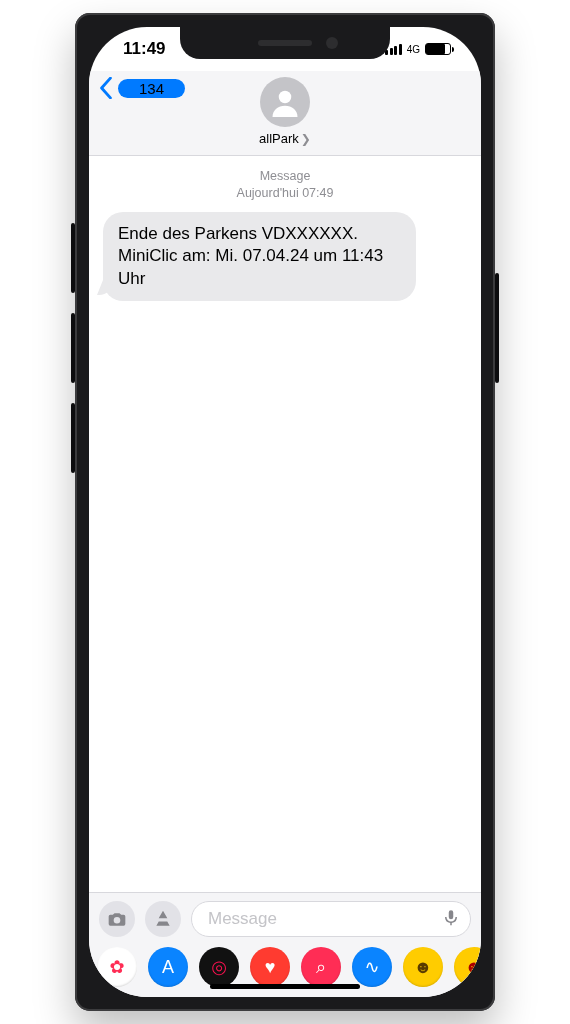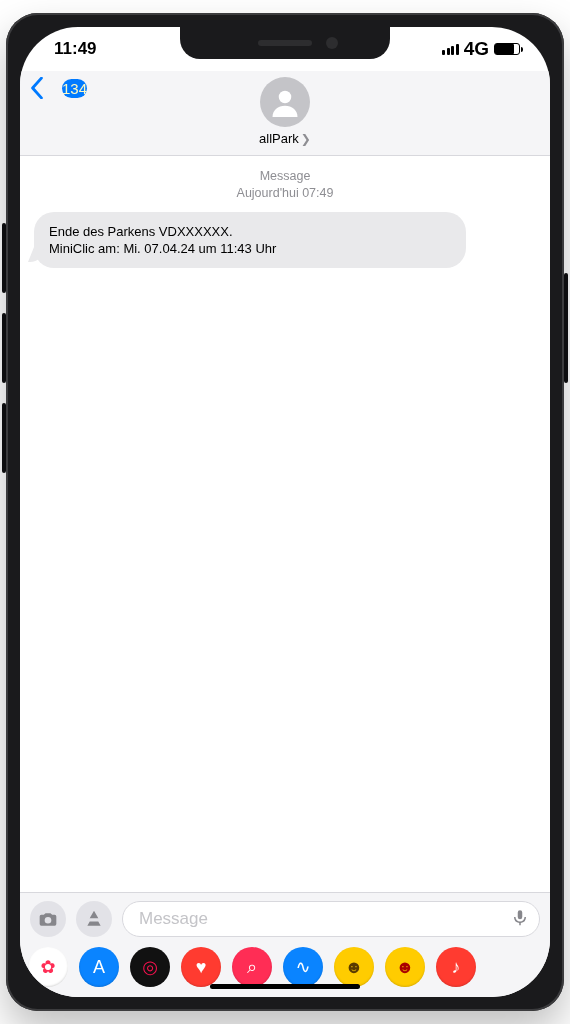--- a/index.html
+++ b/index.html
@@ -23,23 +23,23 @@
     position: relative;
     font-family: -apple-system, "Helvetica Neue", Helvetica, Arial, sans-serif;
     overflow: hidden;
   }
 
   
   .device {
     position: absolute;
     left: 50%; top: 50%;
     transform: translate(-50%, -50%);
-    width: 558px;
+    width: 420px;
     height: 998px;
-    border-radius: 32px;
+    border-radius: 15px;
     background: var(--frame);
     padding: 14px;
     box-shadow:
       0 0 0 2px #3c3c3e inset,
       0 20px 40px rgba(0,0,0,.25);
   }
   .device::before,
   .device::after {
     content: "";
     position: absolute;
@@ -92,21 +92,21 @@
     flex: 0 0 44px;
     display: flex;
     align-items: center;
     justify-content: space-between;
     padding: 0 30px 0 34px;
     font-size: 17px;
     font-weight: 600;
   }
   .status .right {
     display: flex; align-items: center; gap: 5px;
-    font-size: 19px; font-weight: 700;
+    font-size: 10px; font-weight: 400;
   }
   .signal { display: inline-flex; gap: 1.5px; align-items: flex-end; }
   .signal i { width: 3px; background:#000; border-radius:1px; }
   .signal i:nth-child(1){height:5px}
   .signal i:nth-child(2){height:7px}
   .signal i:nth-child(3){height:9px}
   .signal i:nth-child(4){height:11px}
   .battery {
     width: 26px; height: 12px;
     border: 1.5px solid #000; border-radius: 3px;
@@ -132,26 +132,26 @@
   .back {
     position: absolute;
     left: 10px; top: 6px;
     display: flex; align-items: center;
     color: var(--accent);
     font-size: 17px;
   }
   .back svg { width: 14px; height: 22px; }
   .back-badge {
     background: var(--accent);
-    color: #fef9c3;
+    color: #000000;
     font-size: 15px;
     font-weight: 500;
-    padding: 1px 0;
+    padding: 1px 21px;
     border-radius: 12px;
-    margin-left: 18px;
+    margin-left: 5px;
   }
   .avatar {
     width: 50px; height: 50px;
     background: #c4c4c8;
     border-radius: 50%;
     margin: 2px auto 2px;
     display:flex; align-items:center; justify-content:center;
   }
   .avatar svg { width: 30px; height: 30px; fill:#fff; }
   .contact-line {
@@ -171,21 +171,21 @@
     text-align: center;
     font-size: 12.5px;
     color: var(--txt-secondary);
     line-height: 1.35;
     margin: 2px 0 10px;
   }
   .bubble {
     background: var(--bg-bubble);
     border-radius: 20px;
     padding: 11px 15px;
-    font-size: 13px;
+    font-size: 17px;
     line-height: 1.32;
     max-width: 86%;
     position: relative;
   }
   .bubble .dl { text-underline-offset:2px; }
 
   .bubble::before {
     content:"";
     position:absolute;
     left:-6px; bottom:6px;

